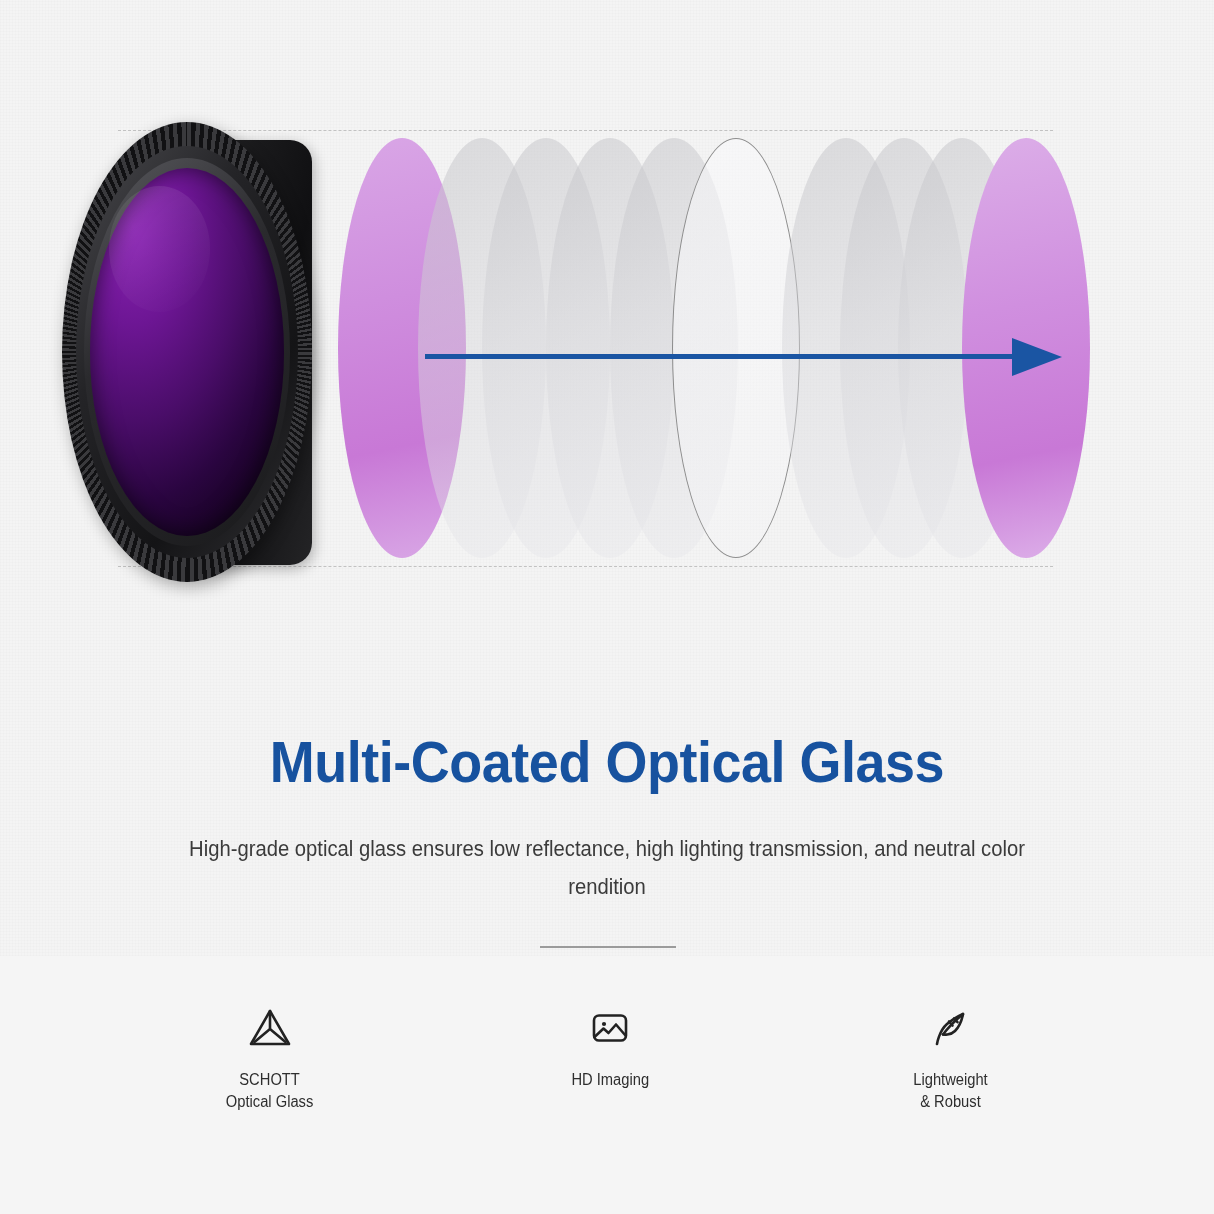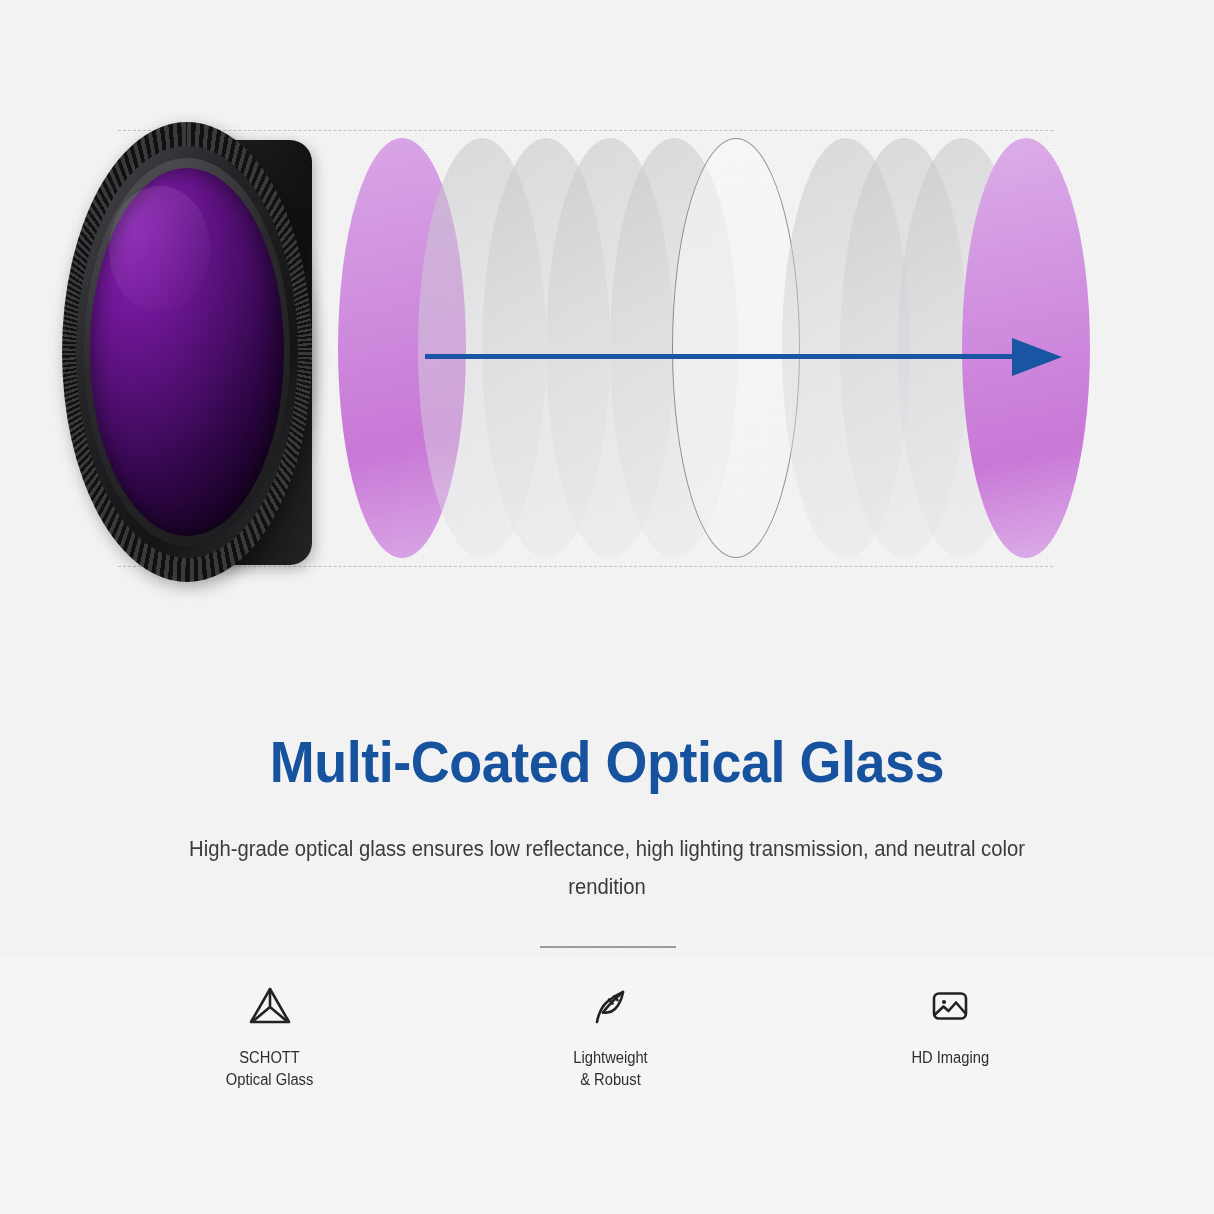--- a/index.html
+++ b/index.html
@@ -167,21 +167,21 @@
   .divider {
     position: absolute;
     left: 540px; top: 946px;
     width: 136px; height: 2px;
     background: #9b9b9b;
   }
 
   
   .features {
     position: absolute;
-    left: 170px; top: 983px;
+    left: 170px; top: 1005px;
     width: 880px; height: 140px;
     display: flex;
     justify-content: space-between;
   }
   .feature {
     width: 200px;
     display: flex;
     flex-direction: column;
     align-items: center;
   }
@@ -249,36 +249,36 @@
           <path d="M23 4 L23 22 M23 22 L7.5 35 M23 22 L38.5 35"></path>
         </svg>
       </div>
       <div class="feature-label">SCHOTT
 Optical Glass</div>
     </div>
 
 
     <div class="feature">
       <div class="feature-icon">
+        <svg width="46" height="42" viewBox="0 0 46 42" fill="none" stroke="#222" stroke-width="2.6" stroke-linejoin="round" stroke-linecap="round">
+          <rect x="7" y="8.5" width="32" height="25" rx="5"></rect>
+          <circle cx="17" cy="17" r="2.1" fill="#222" stroke="none"></circle>
+          <path d="M7.5 30 L16.5 21.5 L21.5 26 L29 17.5 L38.5 28.5"></path>
+        </svg>
+      </div>
+      <div class="feature-label">HD Imaging</div>
+    </div>
+
+    <div class="feature">
+      <div class="feature-icon">
         <svg width="46" height="42" viewBox="0 0 46 42" fill="none" stroke="#222" stroke-width="2.6" stroke-linecap="round" stroke-linejoin="round">
           <path d="M10 37 C10 37 12 24 20 17 C27 11 36 7 36 7 C36 7 34 18 28 24 C23.5 28.6 16 27.5 16 27.5"></path>
           <path d="M36 7 C30 12 23 18 16 27.5"></path>
           <path d="M22 14.5 L25.5 18.5 M27 11.5 L30.5 15.2"></path>
         </svg>
       </div>
       <div class="feature-label">Lightweight
 &amp; Robust</div>
     </div>
 
-    <div class="feature">
-      <div class="feature-icon">
-        <svg width="46" height="42" viewBox="0 0 46 42" fill="none" stroke="#222" stroke-width="2.6" stroke-linejoin="round" stroke-linecap="round">
-          <rect x="7" y="8.5" width="32" height="25" rx="5"></rect>
-          <circle cx="17" cy="17" r="2.1" fill="#222" stroke="none"></circle>
-          <path d="M7.5 30 L16.5 21.5 L21.5 26 L29 17.5 L38.5 28.5"></path>
-        </svg>
-      </div>
-      <div class="feature-label">HD Imaging</div>
-    </div>
-
   </div>
 
 </div>
 
 </body></html>

